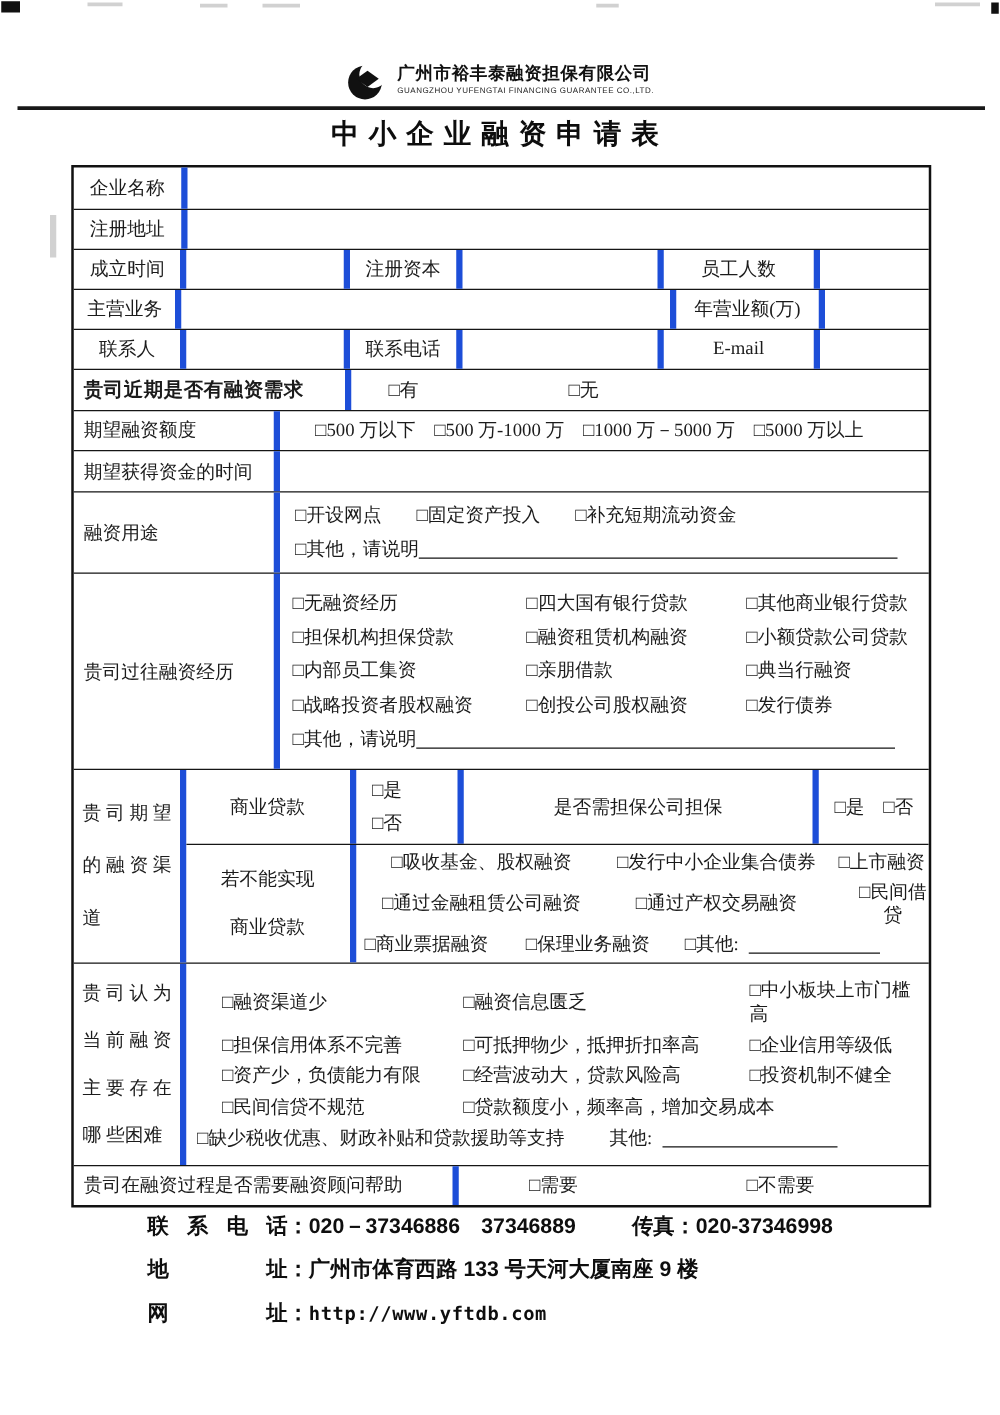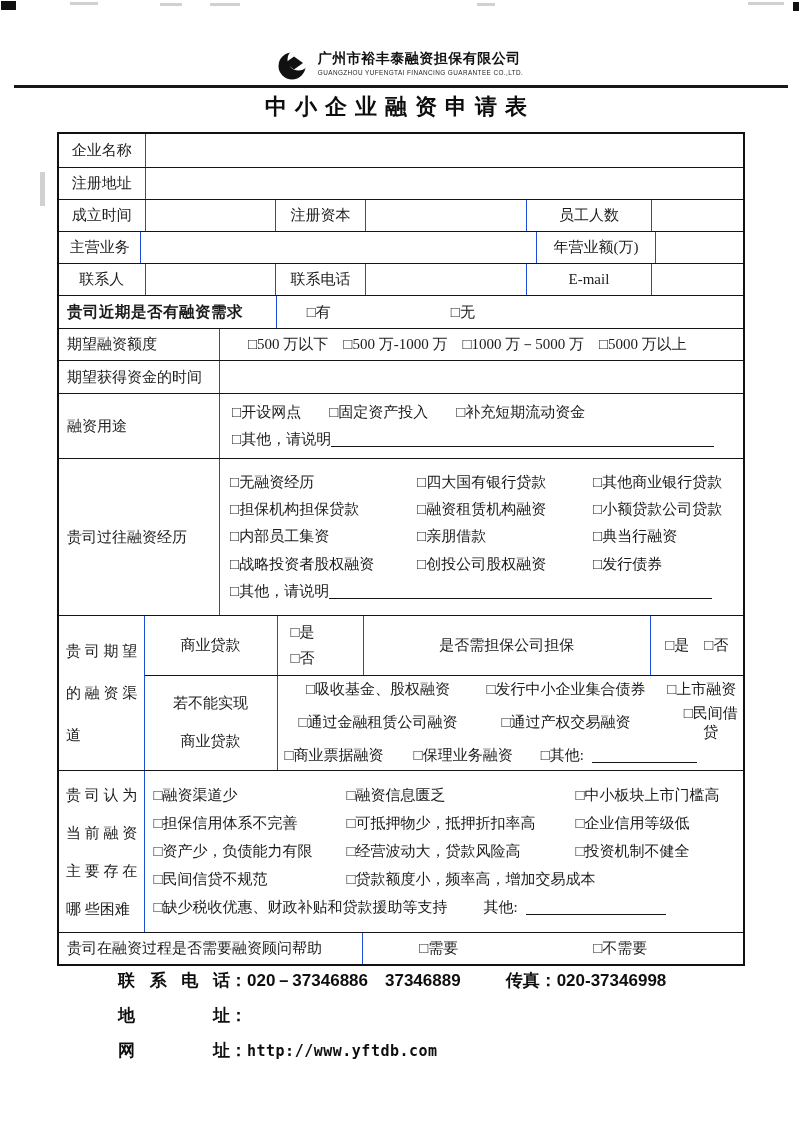--- a/index.html
+++ b/index.html
@@ -16,37 +16,37 @@
   .company-cn { font-family: "Liberation Sans", "DejaVu Sans", sans-serif; font-weight: bold; font-size: 14px; letter-spacing: .5px; color: #111; }
   .company-en { font-family: "Liberation Sans", "DejaVu Sans", sans-serif; font-size: 6.4px; letter-spacing: .4px; color: #222; margin-top: 1px; }
   .header-rule { position: absolute; top: 85px; left: 14px; width: 774px; height: 3px; background: #181818; }
   .form-title { position: absolute; top: 92px; left: 0; width: 100%; text-align: center;
     font-family: "Liberation Sans", "DejaVu Sans", sans-serif; font-weight: bold; font-size: 22px; letter-spacing: 8px; color: #0d0d0d; }
 
   
   .tbl { position: absolute; top: 132px; left: 57px; width: 688px; border: 2px solid #111; font-size: 15px; }
   .row { display: flex; width: 100%; }
   .row + .row { border-top: 1px solid #151515; }
-  .cell { display: flex; align-items: center; border-left: 1px solid #1d4ed8; height: 100%; overflow: hidden; }
+  .cell { display: flex; align-items: center; border-left: 5px solid #1d4ed8; height: 100%; overflow: hidden; }
   .row > .cell:first-child, .subrow > .cell:first-child { border-left: none; }
   .c { justify-content: center; }
   .l { padding-left: 8px; }
   .bold { font-weight: bold; font-family: "Liberation Sans", "DejaVu Sans", sans-serif; font-size: 15.5px; letter-spacing: .5px; }
   .col { flex-direction: column; align-items: stretch; padding: 0; }
   .subrow { display: flex; width: 100%; }
   .subrow + .subrow { border-top: 1px solid #151515; }
   .vlab { flex-direction: column; justify-content: center; align-items: flex-start; padding-left: 7px; }
   .vlab div { line-height: 42px; white-space: pre; }
   .vlab.d4 div { line-height: 38px; }
   .stack { flex-direction: column; align-items: flex-start; justify-content: space-evenly; padding-left: 13px; }
   .lines { flex-direction: column; align-items: stretch; justify-content: space-evenly; }
   .fillline { display: inline-block; border-bottom: 1.2px solid #151515; height: 15px; }
   .optrow { display: flex; align-items: center; }
   .grid3h { display: grid; grid-template-columns: 187px 176px 1fr; align-items: center; }
-  .grid3d { display: grid; grid-template-columns: 193px 229px 1fr; align-items: center; }
+  .grid3d { display: grid; grid-template-columns: 193px 229px 1fr; align-items: center; margin-left: 20px; }
   .grid3c { display: grid; grid-template-columns: 187px 189px 1fr; align-items: center; text-align: center; }
   .ws { white-space: pre; }
 
   
   .footer { position: absolute; top: 963px; left: 118px; width: 640px;
     font-family: "Liberation Sans", "DejaVu Sans", sans-serif; font-weight: bold; font-size: 17px; color: #0e0e0e; }
   .f-line { height: 35px; display: flex; align-items: center; white-space: pre; }
   .flab { display: inline-block; width: 112px; text-align: justify; text-align-last: justify; }
   .f-web { font-family: "DejaVu Sans Mono", "Liberation Mono", monospace; font-size: 15px; letter-spacing: .5px; }
   .f-fax { margin-left: 45px; }
@@ -266,18 +266,18 @@
   </div>
 
 </div>
 
 <div class="footer">
   <div class="f-line">
     <span class="flab">联系电话</span><span>：</span><span>020－37346886　37346889</span>
     <span class="f-fax">传真：</span><span>020-37346998</span>
   </div>
   <div class="f-line">
-    <span class="flab">地址</span><span>：</span>
+    <span class="flab">地址</span><span>：</span><span>广州市体育西路 133 号天河大厦南座 9 楼</span>
   </div>
   <div class="f-line">
     <span class="flab">网址</span><span>：</span><span class="f-web">http://www.yftdb.com</span>
   </div>
 </div>
 
 </body></html>

